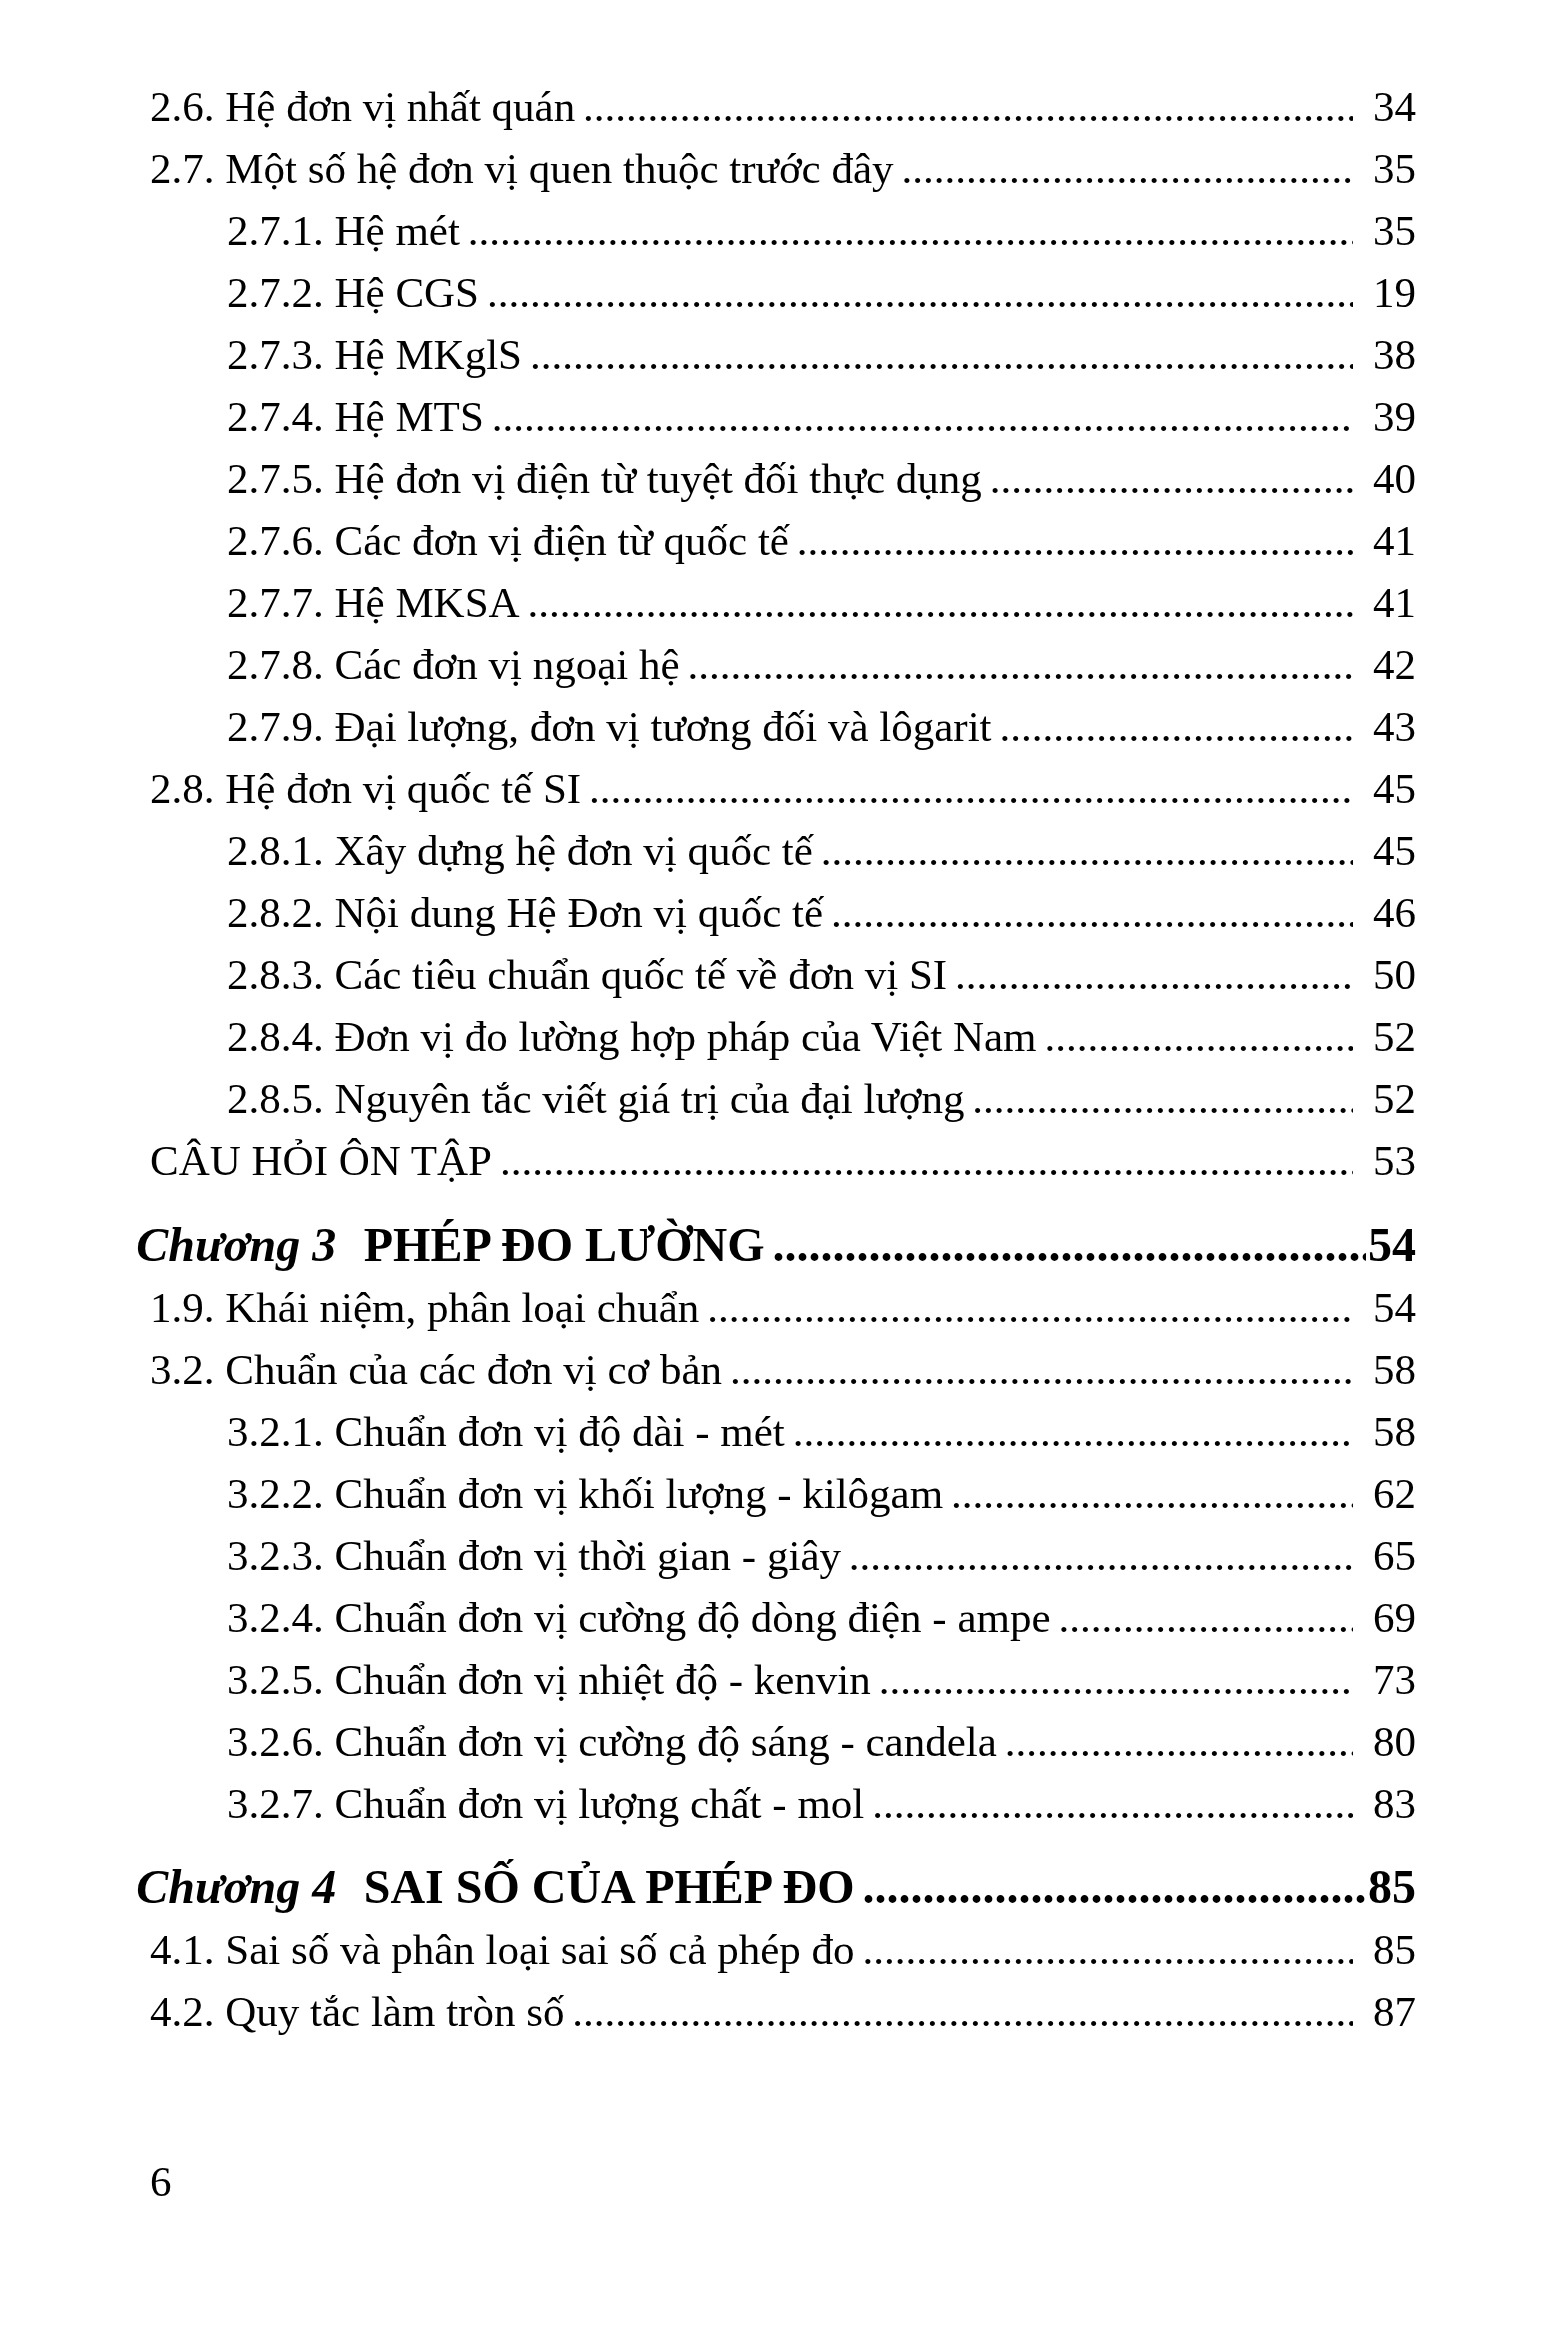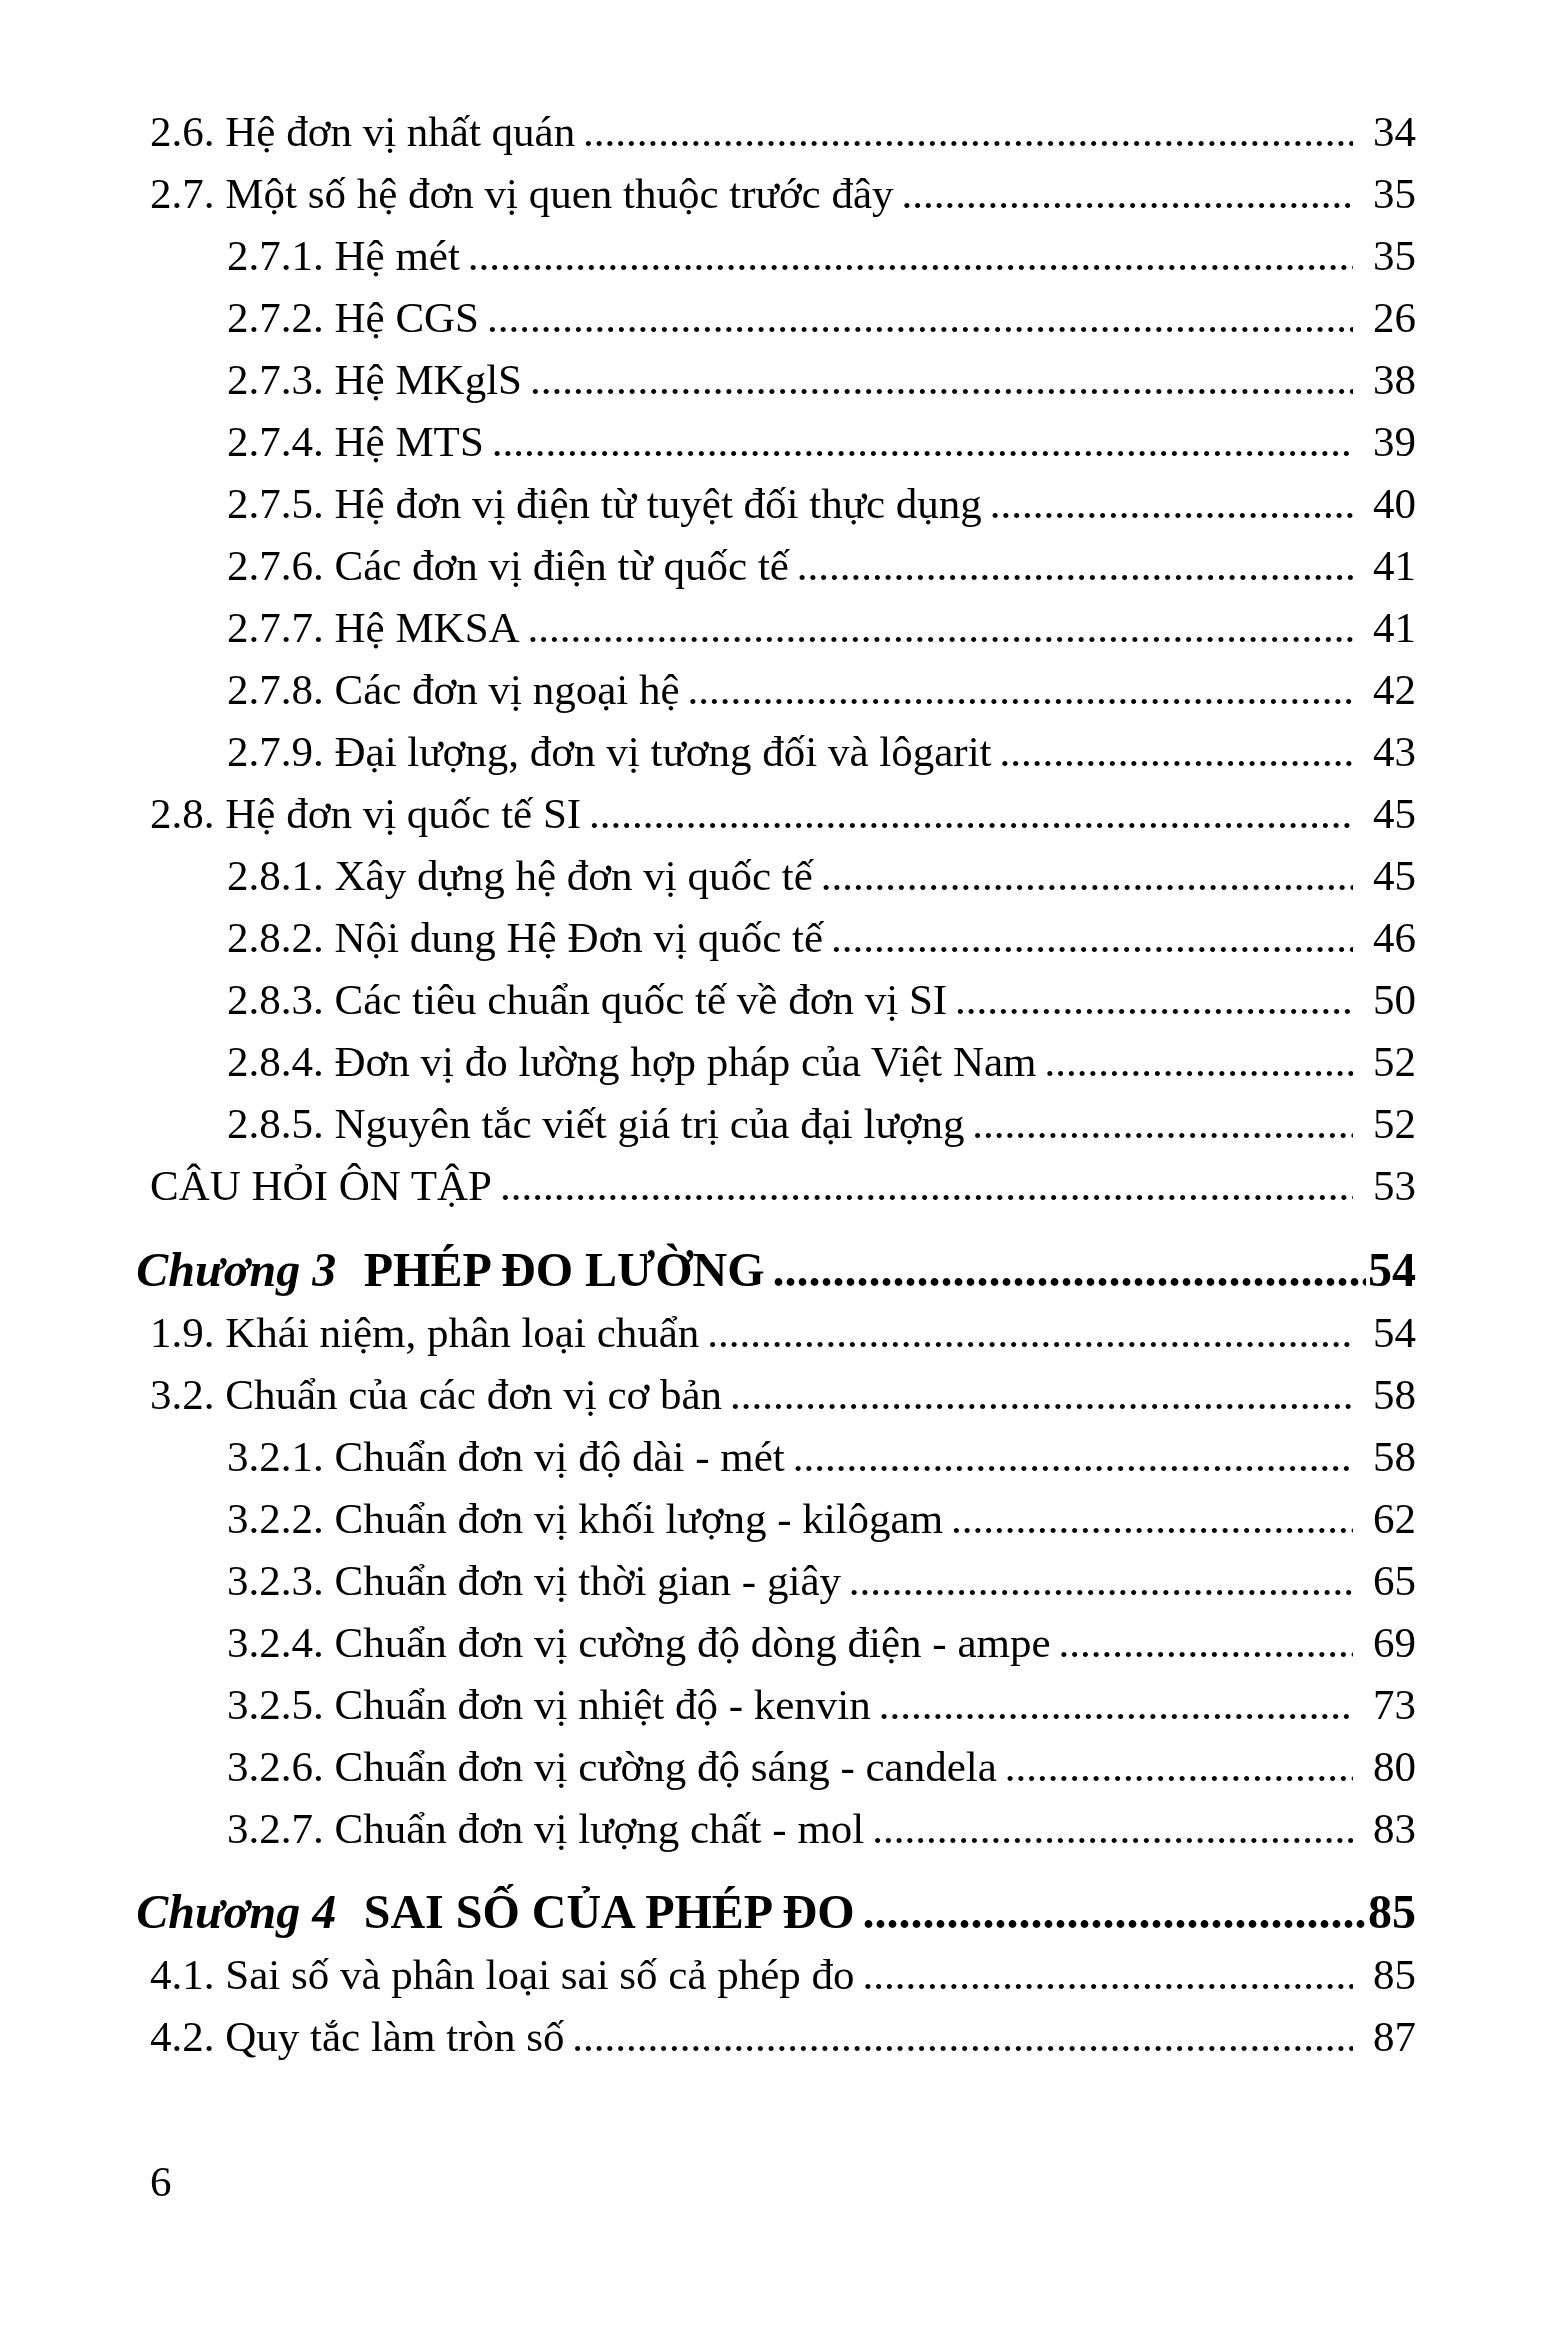--- a/index.html
+++ b/index.html
@@ -5,21 +5,21 @@
   html, body { margin: 0; padding: 0; }
   body {
     width: 1564px; height: 2346px;
     background: #ffffff;
     font-family: "Liberation Serif", "DejaVu Serif", serif;
   }
   .page {
     position: relative;
     width: 1564px; height: 2346px;
     box-sizing: border-box;
-    padding: 101px 148px 0 150px;
+    padding: 76px 148px 0 150px;
     background: #ffffff;
     color: #000000;
     overflow: hidden;
   }
   .toc { display: block; }
   .toc-entry {
     display: flex;
     align-items: baseline;
     font-size: 43px;
     line-height: 62px;
@@ -85,21 +85,21 @@
       <div class="toc-entry indent-1">
 
     <span class="entry-title">2.7.1. Hệ mét</span>
     <span class="dot-leader"></span>
     <span class="page-num">35</span>
   </div>
       <div class="toc-entry indent-1">
 
     <span class="entry-title">2.7.2. Hệ CGS</span>
     <span class="dot-leader"></span>
-    <span class="page-num">26</span>
+    <span class="page-num">19</span>
   </div>
       <div class="toc-entry indent-1">
 
     <span class="entry-title">2.7.3. Hệ MKglS</span>
     <span class="dot-leader"></span>
     <span class="page-num">38</span>
   </div>
       <div class="toc-entry indent-1">
 
     <span class="entry-title">2.7.4. Hệ MTS</span>

